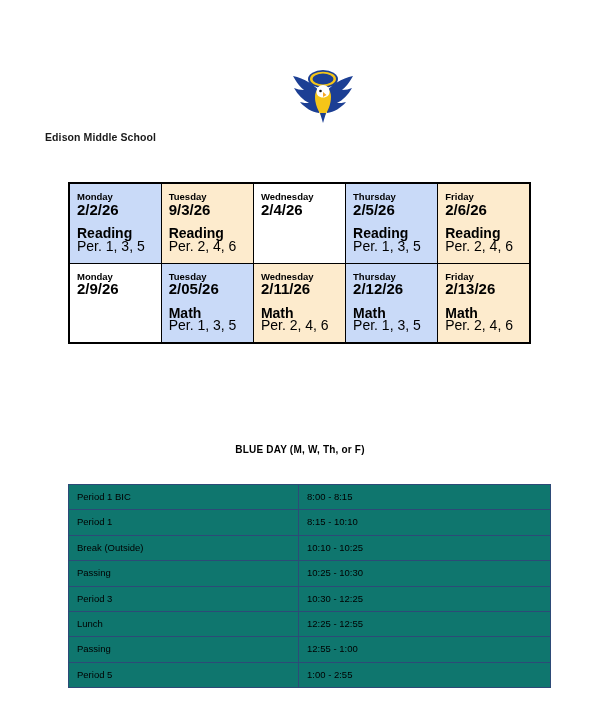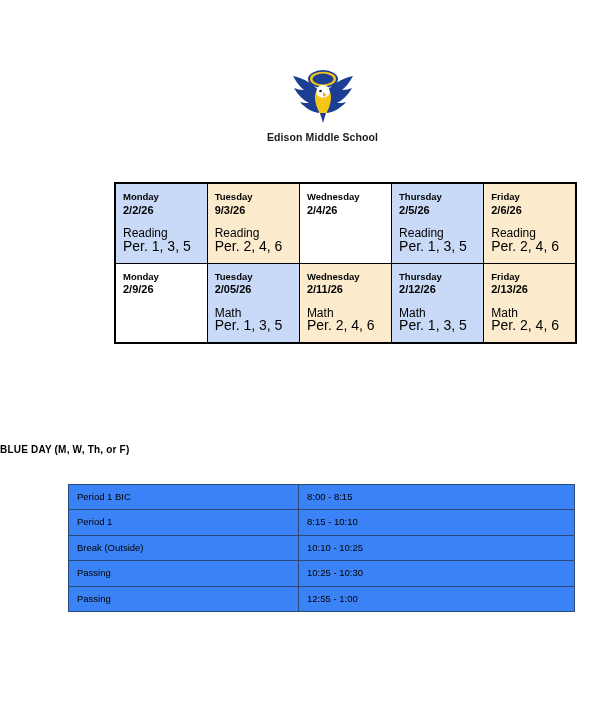--- a/index.html
+++ b/index.html
@@ -12,21 +12,20 @@
     background: #ffffff;
     font-family: "Liberation Sans", sans-serif;
     color: #000000;
     overflow: hidden;
     position: relative;
   }
 
   
   .header {
     padding-top: 68px;
-    text-align: center;
     margin-left: 45px;
   }
   .logo-wrap {
     width: 100%;
     display: flex;
     justify-content: center;
     align-items: center;
     height: 58px;
   }
   .logo-wrap svg { display: block; }
@@ -41,21 +40,20 @@
     letter-spacing: 0.1px;
     color: #1a1a1a;
   }
 
   
   .calendar-wrap {
     position: absolute;
     left: 68px;
     top: 182px;
     width: 463px;
-    margin-left: 46px;
   }
   table.calendar {
     border-collapse: collapse;
     width: 463px;
     table-layout: fixed;
     border: 2px solid #000000;
   }
   table.calendar td {
     border: 1px solid #000000;
     vertical-align: top;
@@ -67,70 +65,72 @@
   .cell-cream { background: #fdebcd; }
   .cell-white { background: #ffffff; }
 
   .day-name {
     font-size: 9.5px;
     font-weight: bold;
     line-height: 12.5px;
     white-space: nowrap;
   }
   .day-date {
-    font-size: 11px;
+    font-size: 15px;
     font-weight: bold;
     line-height: 12.5px;
   }
   .cell-spacer { height: 11px; }
   .subject {
-    font-size: 12px;
-    line-height: 12.5px;
+    font-size: 14px;
+    line-height: 12.5px;
+    font-weight: bold;
   }
   .periods {
     font-size: 14px;
     line-height: 12.5px;
   }
 
   
   .blue-day-heading {
     position: absolute;
     left: 0;
     top: 444px;
     width: 600px;
+    text-align: center;
     font-size: 10px;
     font-weight: bold;
     letter-spacing: 0.2px;
   }
 
   
   .schedule-wrap {
     position: absolute;
     left: 68px;
     top: 484px;
     width: 466px;
   }
   table.schedule {
     border-collapse: collapse;
     width: 466px;
     table-layout: fixed;
   }
   table.schedule td {
     border: 1px solid #2d4a77;
-    background: #3b82f6;
+    background: #0f766e;
     font-size: 9.5px;
     padding: 0 0 0 8px;
     height: 24.4px;
     line-height: 24.4px;
     box-sizing: border-box;
     white-space: nowrap;
     overflow: hidden;
   }
   td.col-label { width: 230px; }
-  td.col-time  { width: 276px; margin-left: 32px; }
+  td.col-time  { width: 252px; margin-left: 32px; }
 </style>
 </head>
 <body>
 
 <div class="header">
 
   <div class="logo-wrap">
     <svg width="64" height="56" viewBox="0 0 64 56" xmlns="http://www.w3.org/2000/svg">
 
       <path d="M32 26 C24 16 13 9 2 7 C6 14 9 18 13 21 C9 21 6 20 3 19
@@ -258,18 +258,30 @@
         </tr>
         <tr>
           <td class="col-label">Break (Outside)</td>
           <td class="col-time">10:10 - 10:25</td>
         </tr>
         <tr>
           <td class="col-label">Passing</td>
           <td class="col-time">10:25 - 10:30</td>
         </tr>
         <tr>
+          <td class="col-label">Period 3</td>
+          <td class="col-time">10:30 - 12:25</td>
+        </tr>
+        <tr>
+          <td class="col-label">Lunch</td>
+          <td class="col-time">12:25 - 12:55</td>
+        </tr>
+        <tr>
           <td class="col-label">Passing</td>
           <td class="col-time">12:55 - 1:00</td>
+        </tr>
+        <tr>
+          <td class="col-label">Period 5</td>
+          <td class="col-time">1:00 - 2:55</td>
         </tr>
       </tbody>
   </table>
 </div>
 
 </body></html>

